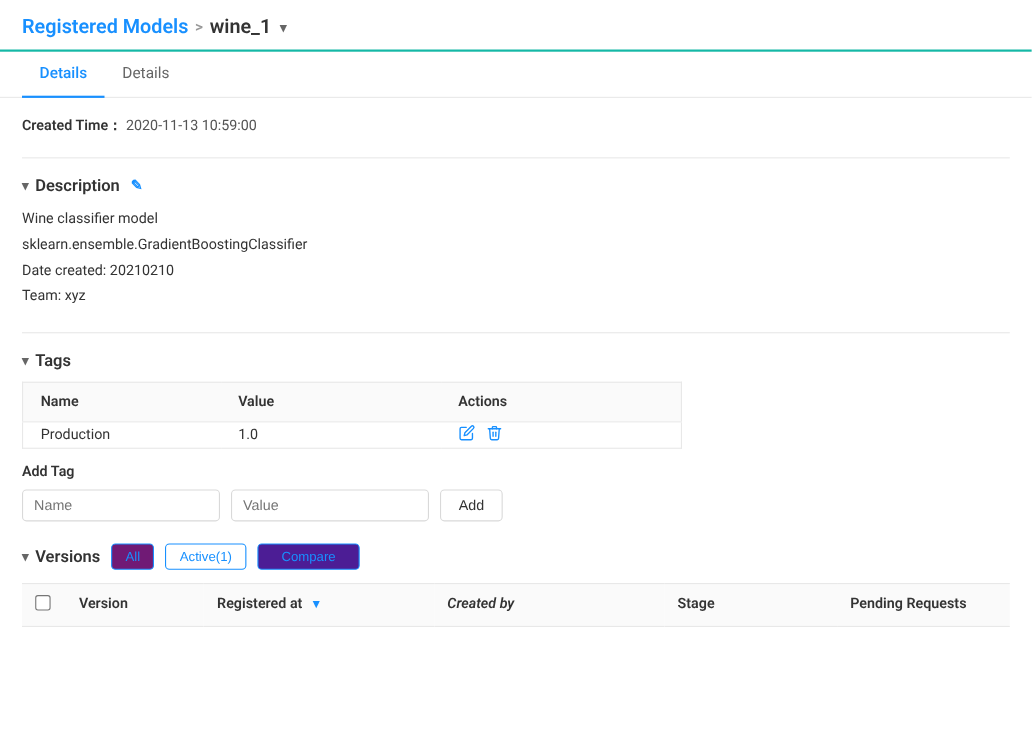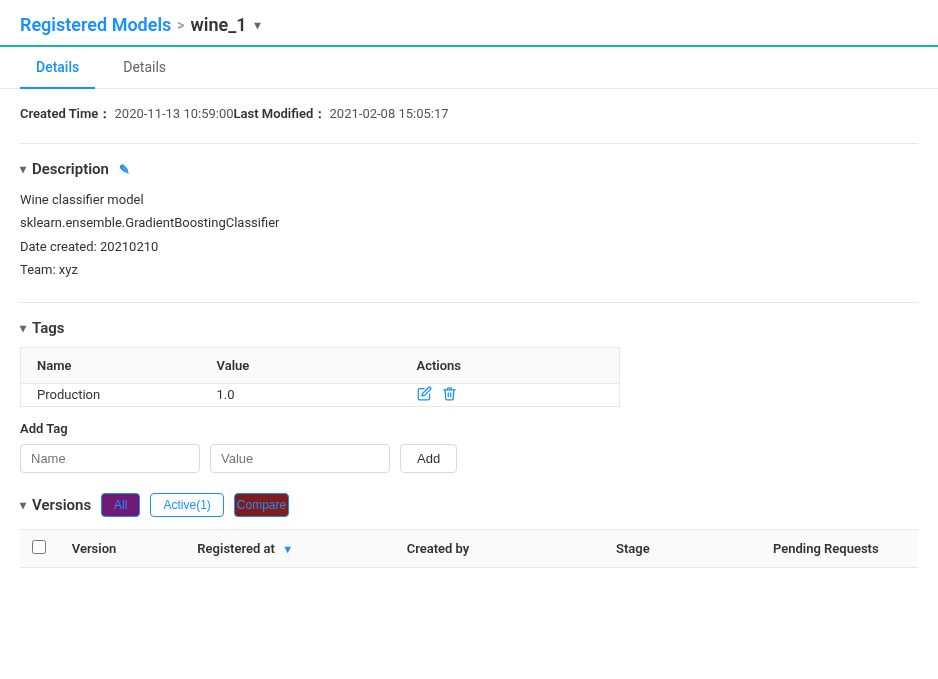--- a/index.html
+++ b/index.html
@@ -47,21 +47,21 @@
       margin-left: 2px;
     }
 
     .tabs-container {
       padding: 0 20px;
       border-bottom: 1px solid #e8e8e8;
     }
 
     .tabs {
       display: flex;
-      gap: 12px;
+      gap: 0;
     }
 
     .tab {
       padding: 12px 16px;
       cursor: pointer;
       font-size: 14px;
       color: #666;
       border-bottom: 2px solid transparent;
       margin-bottom: -1px;
     }
@@ -240,26 +240,26 @@
       background: #fff;
       color: #1890ff;
     }
 
     .filter-btn.active {
       background: #701a75;
       font-weight: 500;
     }
 
     .compare-btn {
-      padding: 4px 2px;
+      padding: 4px 21px;
       border: 1px solid #d9d9d9;
       border-radius: 4px;
       font-size: 12px;
       cursor: pointer;
-      background: #7f1d1d;
+      background: #4c1d95;
       color: #1890ff;
       border-color: #1890ff;
     }
 
     .versions-table {
       width: 100%;
       border-collapse: collapse;
       border-top: 1px solid #e8e8e8;
     }
 
@@ -284,21 +284,21 @@
     }
 
     .sort-icon {
       color: #1890ff;
       font-size: 11px;
       margin-left: 4px;
     }
 
     .col-version { width: 120px; }
     .col-registered { width: 200px; }
-    .col-created { width: 200px; }
+    .col-created { width: 200px; font-style: italic; }
     .col-stage { width: 150px; }
     .col-pending { width: 150px; }
   </style>
 </head>
 <body>
 
 <div class="page-header">
   <div class="breadcrumb">
     <a class="breadcrumb-link">Registered Models</a>
     <span class="breadcrumb-separator">&gt;</span>
@@ -313,24 +313,20 @@
     <div class="tab">Details</div>
   </div>
 </div>
 
 <div class="content">
 
   <div class="meta-row">
     <div>
       <span class="meta-label">Created Time：</span>
       <span>2020-11-13 10:59:00</span>
-    </div>
-    <div>
-      <span class="meta-label">Last Modified：</span>
-      <span>2021-02-08 15:05:17</span>
     </div>
   </div>
 
   <hr class="divider">
 
   <div class="section">
     <div class="section-header">
       <span class="section-toggle">▾</span>
       <span>Description</span>
       <span class="edit-icon">✎</span>

